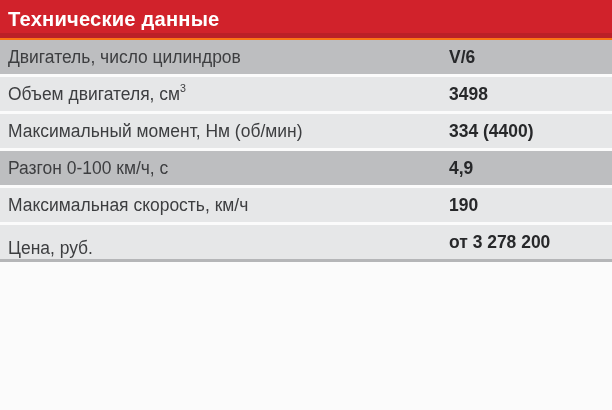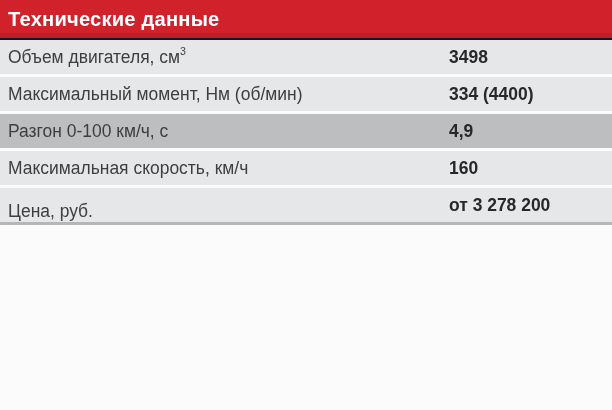--- a/index.html
+++ b/index.html
@@ -12,21 +12,21 @@
     position: relative;
     width: 612px;
     height: 410px;
     overflow: hidden;
     background: #fbfbfb;
   }
   .table-header {
     box-sizing: border-box;
     height: 40px;
     background: #d1222b;
-    border-bottom: 2px solid #0f172a;
+    border-bottom: 2px solid #f97316;
     box-shadow: inset 0 -5px 0 rgba(90, 20, 20, 0.18);
     display: flex;
     align-items: center;
   }
   .table-header .title {
     color: #ffffff;
     font-weight: bold;
     font-size: 21px;
     letter-spacing: 0.2px;
     margin-left: 8px;
@@ -73,20 +73,24 @@
 </style>
 </head>
 <body>
 
 <div class="spec-table">
 
   <div class="table-header">
     <span class="title">Технические данные</span>
   </div>
 
+  <div class="row dark">
+    <span class="label"><span>Двигатель, число цилиндров</span><sup></sup></span>
+    <span class="value">V/6</span>
+  </div>
 
   <div class="row light">
     <span class="label"><span>Объем двигателя, см</span><sup>3</sup></span>
     <span class="value">3498</span>
   </div>
 
 
   <div class="row light">
     <span class="label"><span>Максимальный момент, Нм (об/мин)</span><sup></sup></span>
     <span class="value">334 (4400)</span>
@@ -94,21 +98,21 @@
 
 
 
   <div class="row dark">
     <span class="label"><span>Разгон 0-100 км/ч, с</span><sup></sup></span>
     <span class="value">4,9</span>
   </div>
 
   <div class="row light">
     <span class="label"><span>Максимальная скорость, км/ч</span><sup></sup></span>
-    <span class="value">160</span>
+    <span class="value">190</span>
   </div>
 
 
   <div class="row light last">
     <span class="label"><span>Цена, руб.</span><sup></sup></span>
     <span class="value">от 3 278 200</span>
   </div>
 
 </div>
 

